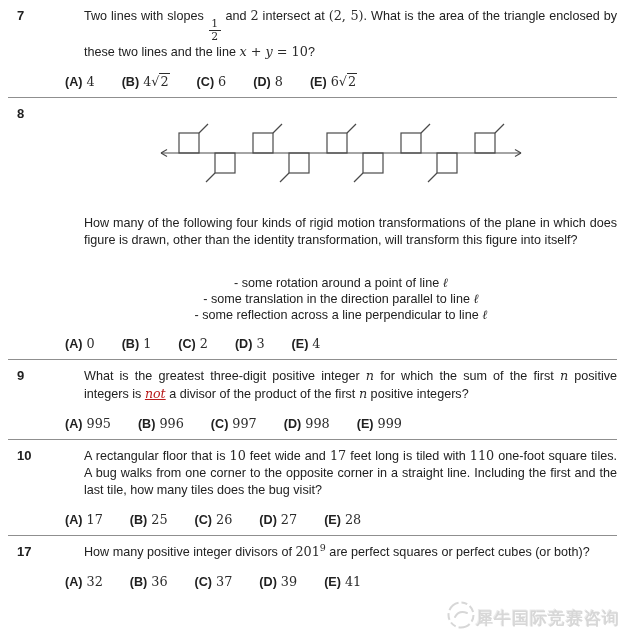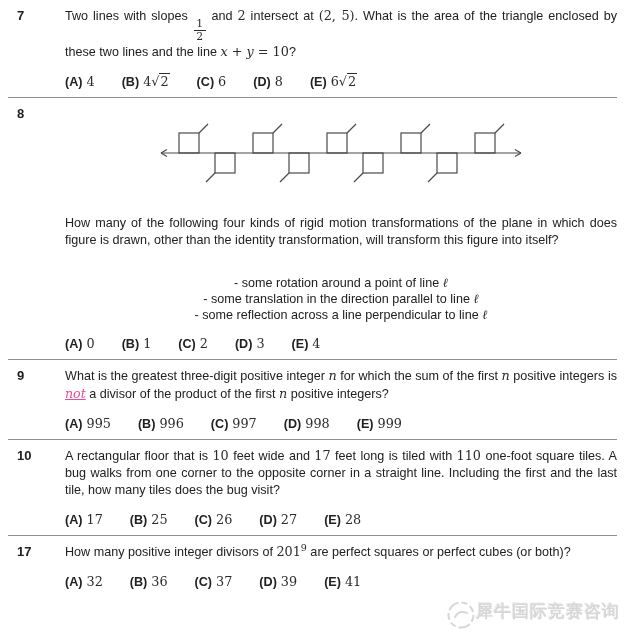--- a/index.html
+++ b/index.html
@@ -16,49 +16,49 @@
     color:var(--text);
     font-size:12.6px;
   }
   .problem{display:flex;align-items:flex-start;padding:7px 8px 6px 0}
   .pnum{
     width:65px;flex:0 0 65px;padding-left:17px;
     font-weight:bold;font-size:13px;line-height:17px;
   }
   .pbody{flex:1;min-width:0}
   .para{
-    text-align:justify;line-height:17px;
+    text-align:justify;line-height:17px;margin-left:19px;
   }
   .list{margin-top:26px}
   .li{line-height:16px;text-align:center}
   .figure{display:block;margin:15px auto 29px;width:362px;height:66px}
   .choices{margin-top:12px;white-space:nowrap;line-height:18px}
   .choice{display:inline-block;margin-right:27px}
   .choice:last-child{margin-right:0}
   .clabel{font-weight:bold;font-size:12.6px}
   .cval{margin-left:4px}
   .rule{border:none;border-top:1px solid var(--rule);margin:0 8px;height:0}
   
   .m,.cval{font-family:"DejaVu Serif",serif;font-size:12.8px;color:#2b2b2b}
   .mi{font-family:"DejaVu Serif",serif;font-style:italic;font-size:12.8px;color:#2b2b2b}
-  .emu{font-family:"DejaVu Serif",serif;font-style:italic;text-decoration:underline;color:#ec4899}
+  .emu{font-family:"DejaVu Serif",serif;font-style:italic;text-decoration:underline;color:#b91c1c}
   .supx{font-family:"DejaVu Serif",serif;font-size:9.5px;position:relative;top:-5px;color:#2b2b2b}
   .frac{
     display:inline-flex;flex-direction:column;align-items:center;
     vertical-align:-0.62em;font-family:"DejaVu Serif",serif;
     font-size:10.8px;line-height:1.12;margin:0 1px;color:#2b2b2b;
   }
   .fnum{border-bottom:1px solid #2b2b2b;padding:0 2.5px}
   .fden{padding:0 2.5px}
   .sq{font-family:"DejaVu Serif",serif}
   .rad{border-top:1px solid currentColor;padding:0 1px}
   
   .watermark{
     position:absolute;right:5px;bottom:5px;
-    display:flex;align-items:flex-start;
+    display:flex;align-items:flex-end;
     color:var(--wm);
   }
   .wm-text{
     font-size:17px;font-weight:600;letter-spacing:1px;
     text-shadow:1px 1px 0 #ffffff,-1px -1px 0 #ececec;
     font-family:"DejaVu Sans",sans-serif;
   }
 </style>
 </head>
 <body style="background: rgb(255, 255, 255);">

